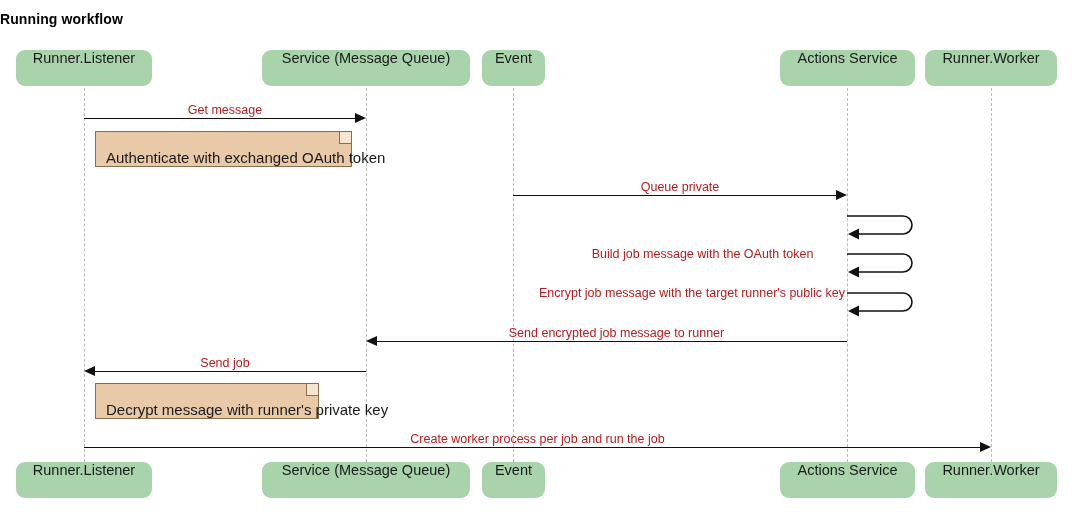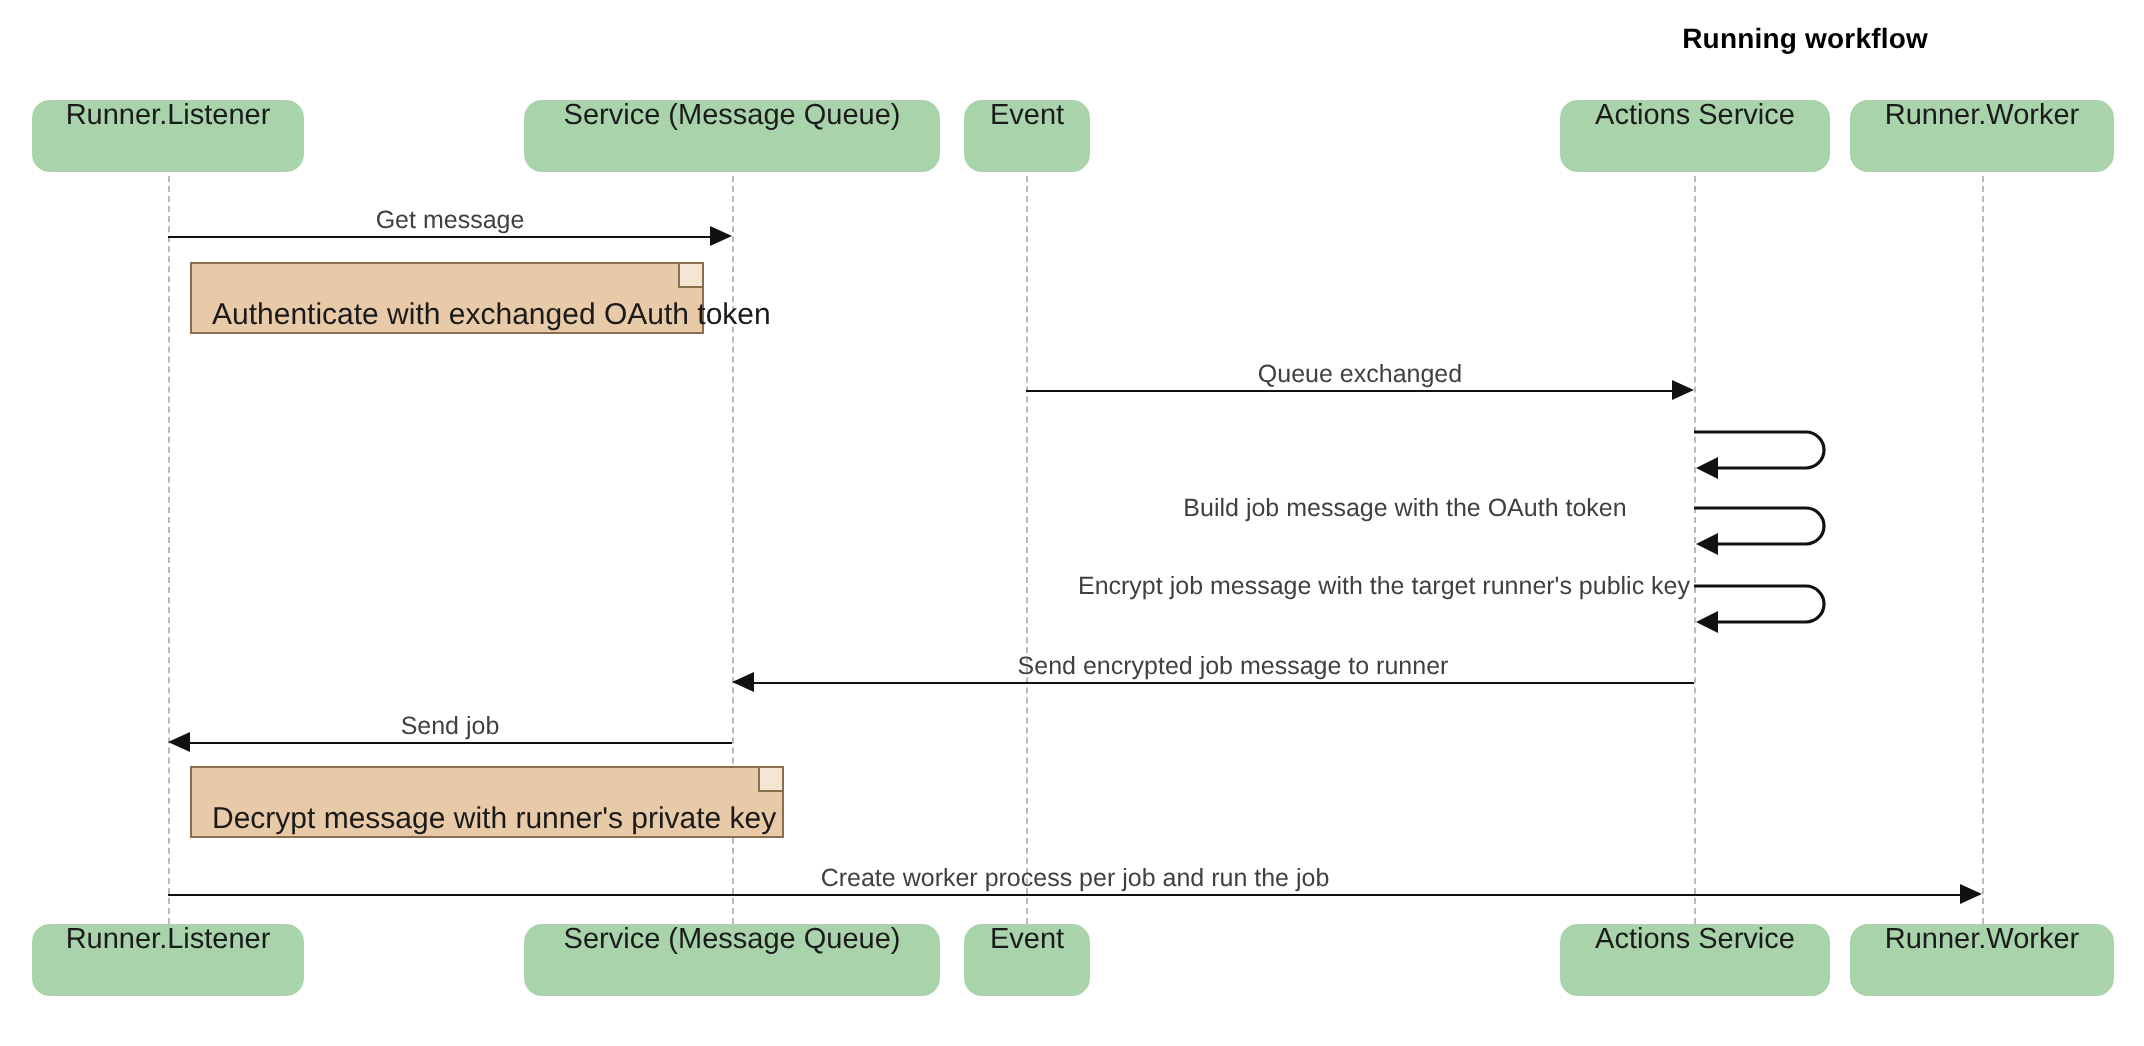--- a/index.html
+++ b/index.html
@@ -16,21 +16,21 @@
     width: 1072px;
     height: 523px;
     overflow: hidden;
     background: #ffffff;
   }
   .title {
     position: absolute;
     top: 11px;
     left: 0;
     width: 964px;
-    text-align: right;
+    text-align: left;
     font-size: 14px;
     font-weight: bold;
     color: #000000;
     letter-spacing: 0.1px;
   }
   .participant {
     position: absolute;
     box-sizing: border-box;
     background: #a8d3ab;
     border-radius: 9px;
@@ -61,21 +61,21 @@
   }
   .arrow-head.right {
     border-left: 11px solid #111111;
   }
   .arrow-head.left {
     border-right: 11px solid #111111;
   }
   .msg-label {
     position: absolute;
     font-size: 12.5px;
-    color: #404040;
+    color: #b91c1c;
     white-space: nowrap;
     text-align: center;
   }
   .note {
     position: absolute;
     box-sizing: border-box;
     background: #e8c9a8;
     border: 1px solid #8a6d4a;
     font-size: 15px;
     color: #1a1a1a;
@@ -134,21 +134,21 @@
 
   <div class="msg-label" style="left:84px; top:103px; width:282px;">Get message</div>
   <div class="msg-line" style="left:84px; top:118px; width:272px;"></div>
   <div class="arrow-head right" style="left:355px; top:112.5px;"></div>
 
   <div class="note" style="left:95px; top:131px; width:257px;">
     <span>Authenticate with exchanged OAuth token</span>
     <span class="note-fold"></span>
   </div>
 
-  <div class="msg-label" style="left:513px; top:180px; width:334px;">Queue exchanged</div>
+  <div class="msg-label" style="left:513px; top:180px; width:334px;">Queue private</div>
   <div class="msg-line" style="left:513px; top:195px; width:324px;"></div>
   <div class="arrow-head right" style="left:836px; top:189.5px;"></div>
 
   <div class="self-call" style="left:847px; top:215px;">
     <svg width="80" height="24" viewBox="0 0 80 24">
       <path d="M0,1 H56 A9,9 0 0 1 56,19 H10" fill="none" stroke="#111111" stroke-width="1.6"></path>
       <polygon points="12,13.5 12,24.5 1,19" fill="#111111"></polygon>
     </svg>
   </div>
 
@@ -169,21 +169,21 @@
   </div>
 
   <div class="msg-label" style="left:376px; top:326px; width:481px;">Send encrypted job message to runner</div>
   <div class="msg-line" style="left:377px; top:341px; width:470px;"></div>
   <div class="arrow-head left" style="left:366px; top:335.5px;"></div>
 
   <div class="msg-label" style="left:84px; top:356px; width:282px;">Send job</div>
   <div class="msg-line" style="left:95px; top:371px; width:271px;"></div>
   <div class="arrow-head left" style="left:84px; top:365.5px;"></div>
 
-  <div class="note" style="left:95px; top:383px; width:297px;">
+  <div class="note" style="left:95px; top:383px; width:224px;">
     <span>Decrypt message with runner's private key</span>
     <span class="note-fold"></span>
   </div>
 
   <div class="msg-label" style="left:84px; top:432px; width:907px;">Create worker process per job and run the job</div>
   <div class="msg-line" style="left:84px; top:447px; width:897px;"></div>
   <div class="arrow-head right" style="left:980px; top:441.5px;"></div>
 
   <div class="participant" style="left:16px; top:462px; width:136px;">
     <span>Runner.Listener</span>

